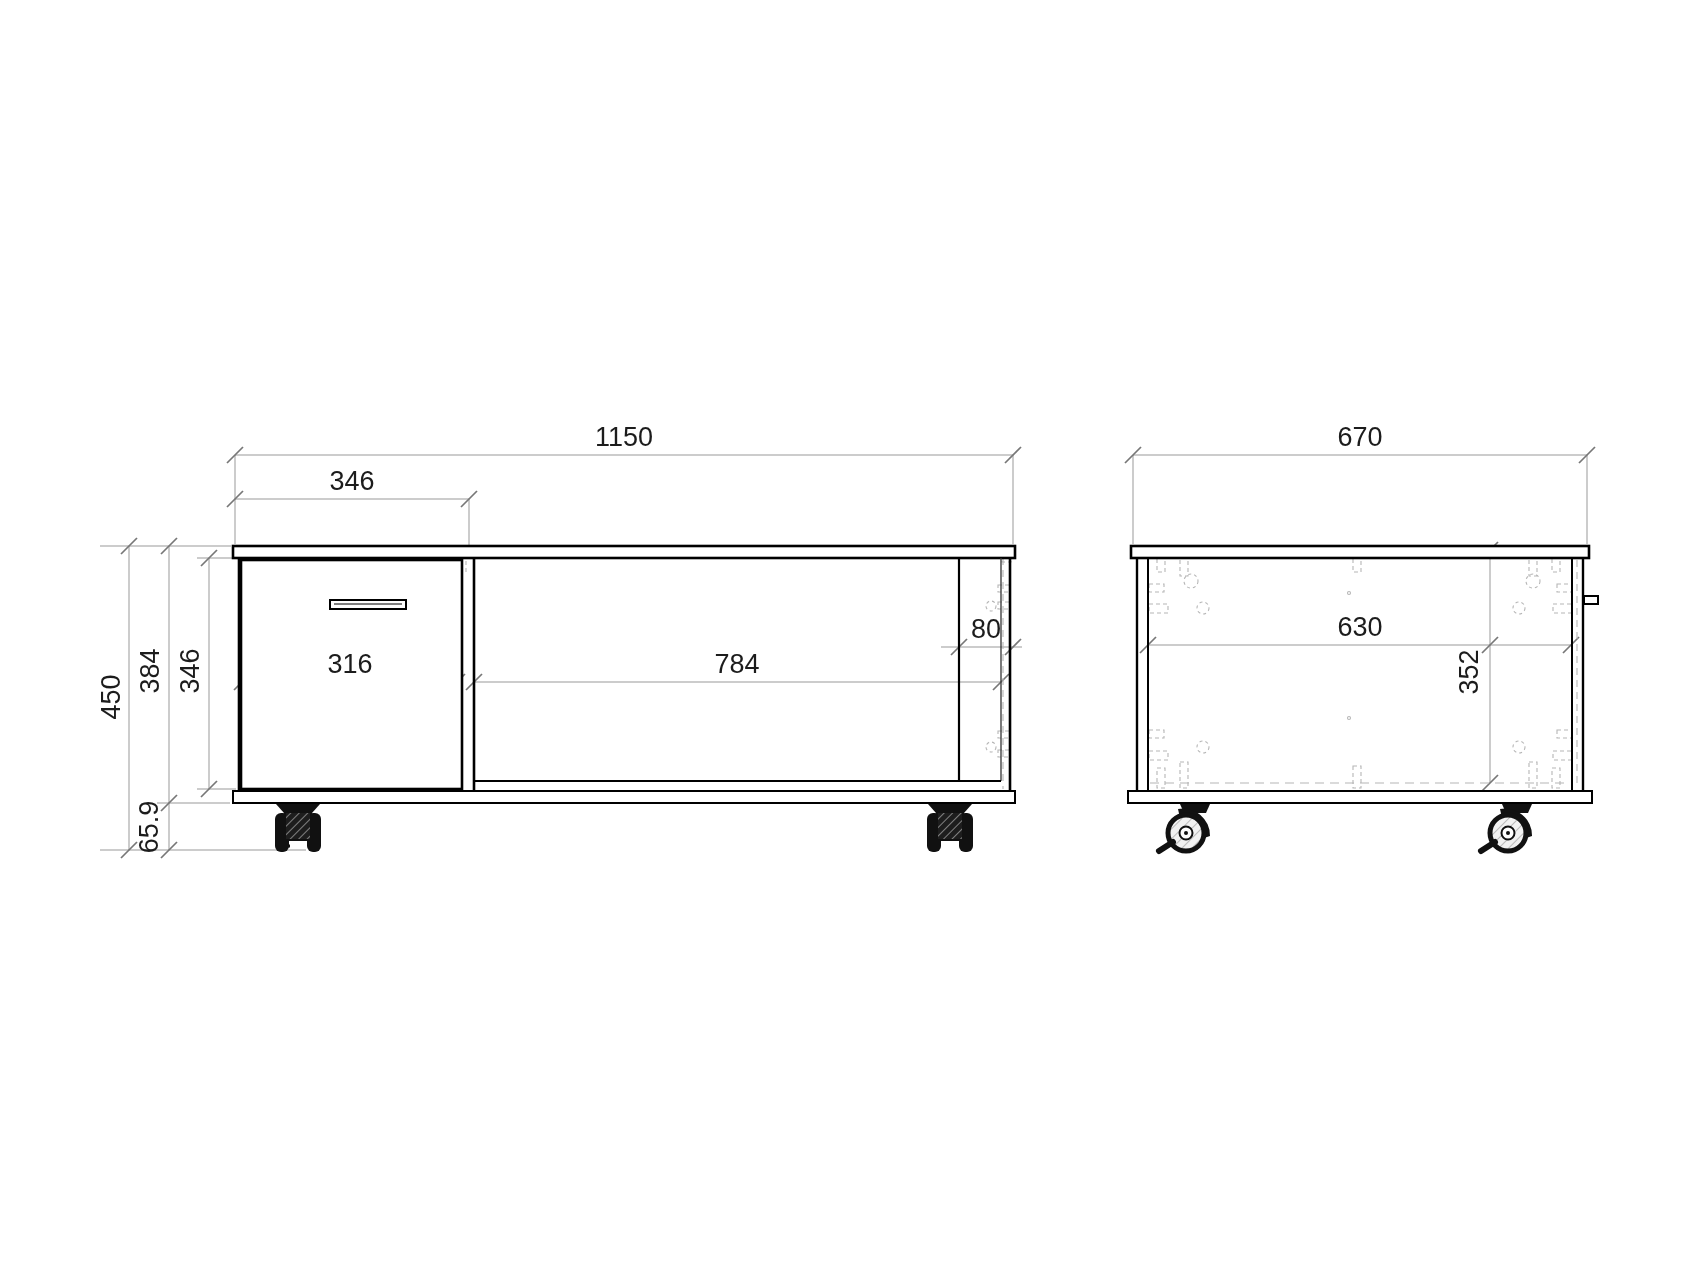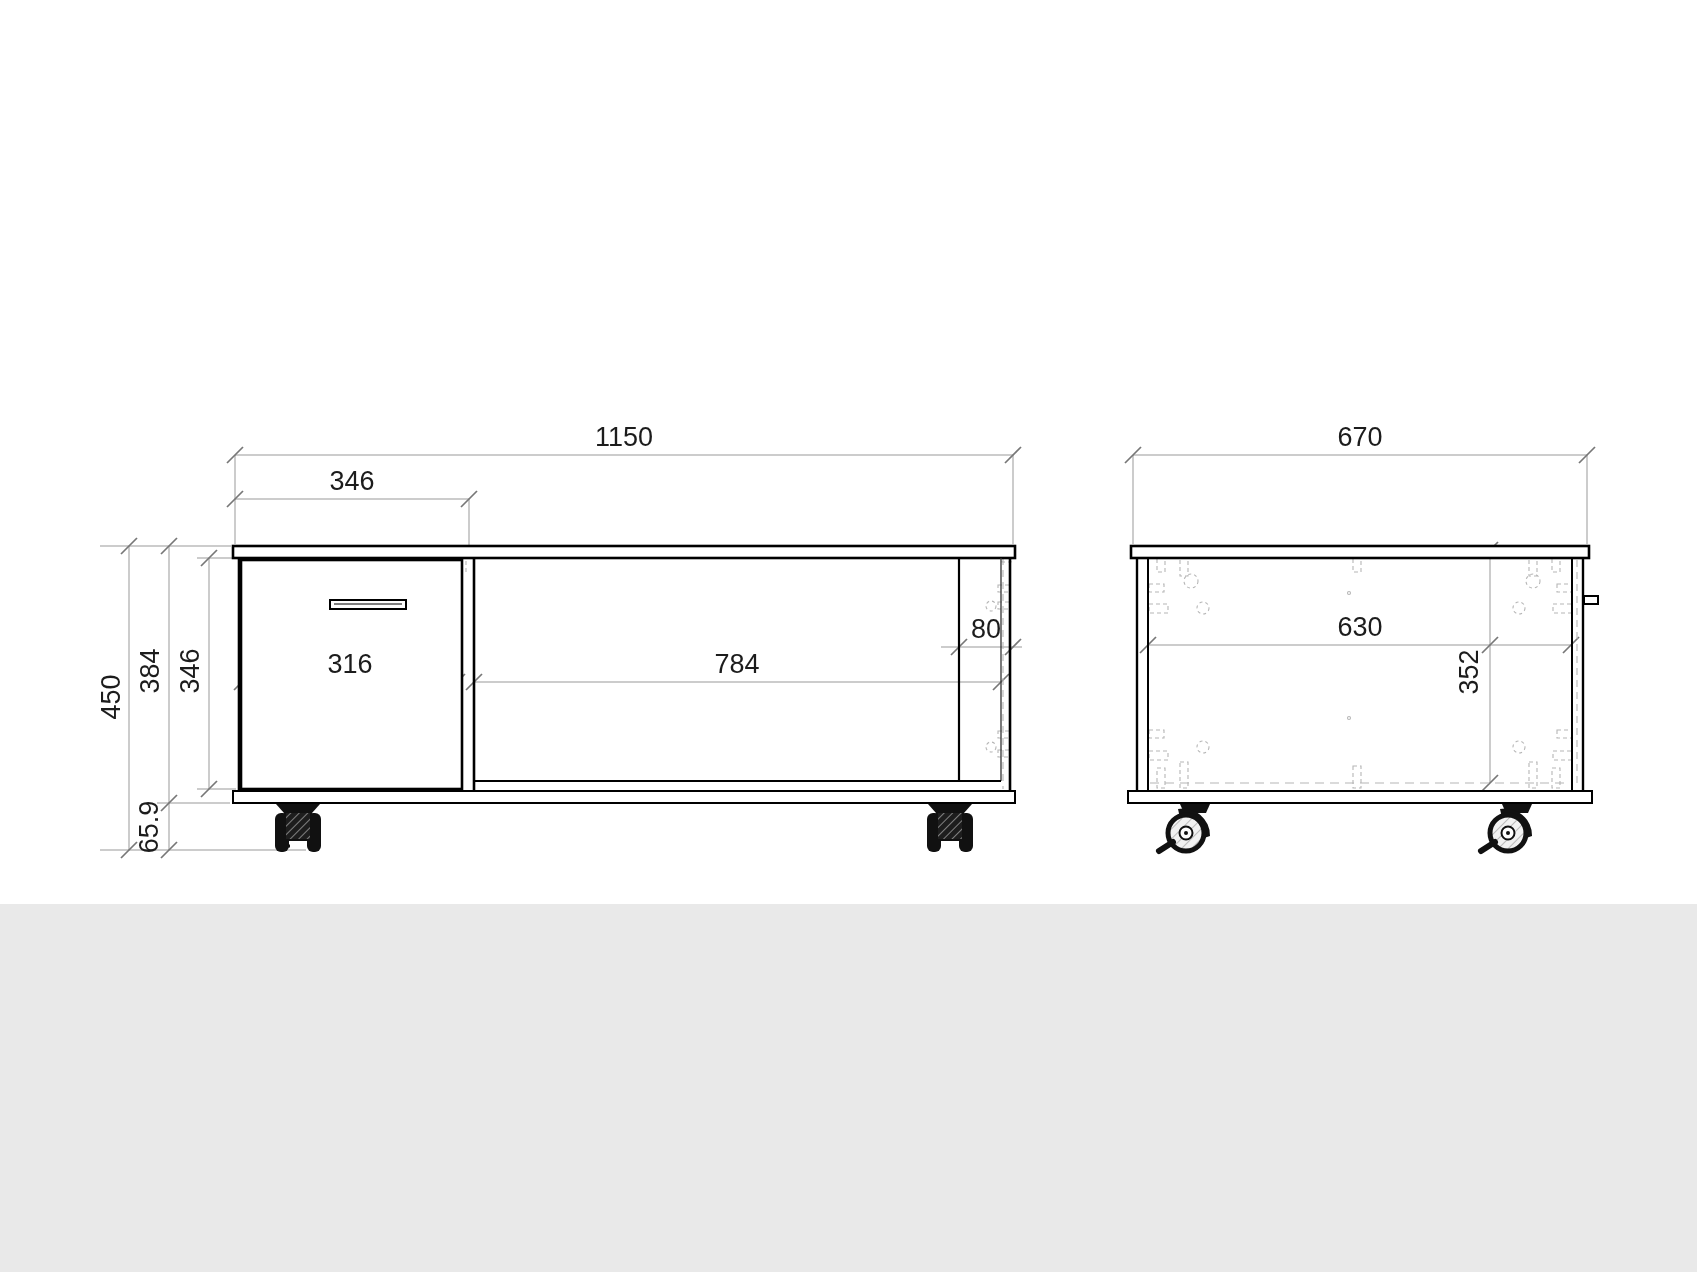--- a/index.html
+++ b/index.html
@@ -1,18 +1,18 @@
 <!DOCTYPE html>
 <html><head>
 <meta charset="utf-8">
 <style>
   html,body{margin:0;padding:0;background:#e9e9e9;}
   .canvas{
     position:relative;
-    width:1697px;height:904px;
+    width:1697px;height:1272px;
     background:#ffffff;
     overflow:hidden;
     font-family:"Liberation Sans", sans-serif;
   }
   svg{position:absolute;left:0;top:0;}
   text{
     font-family:"Liberation Sans", sans-serif;
     font-size:27px;
     fill:#1c1c1c;
   }

